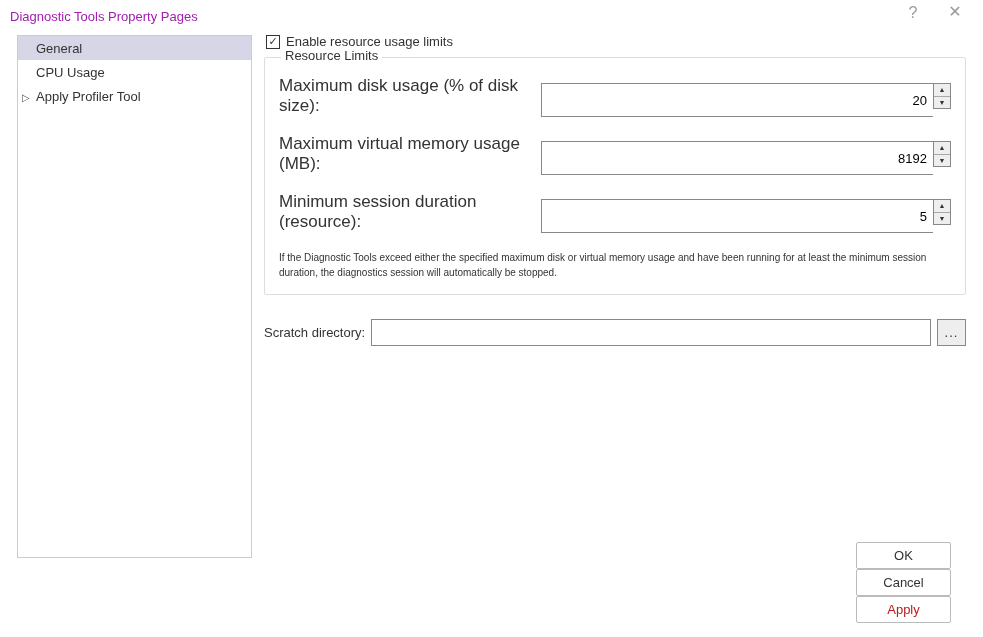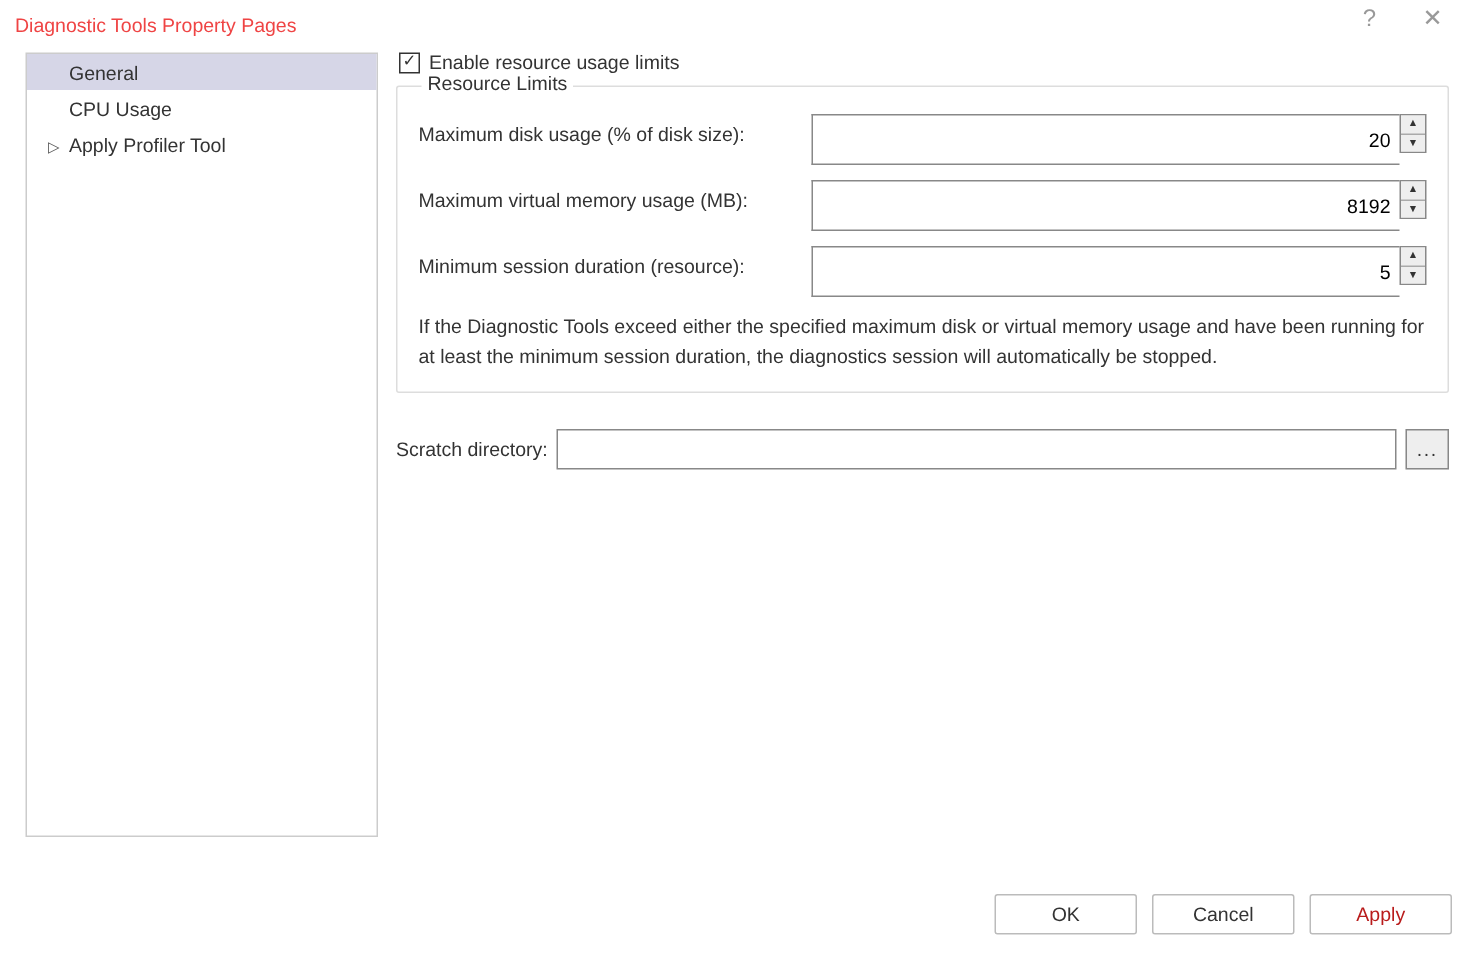--- a/index.html
+++ b/index.html
@@ -16,21 +16,21 @@
     .titlebar {
       height: 32px;
       display: flex;
       align-items: center;
       padding: 0 10px 0 10px;
       position: relative;
       color: #666;
     }
     .titlebar-title {
       font-size: 13px;
-      color: #ef4444;
+      color: #a21caf;
     }
     .titlebar-help {
       position: absolute;
       right: 58px;
       top: 4px;
       font-size: 16px;
       color: #999;
       width: 24px;
       text-align: center;
       cursor: pointer;
@@ -51,21 +51,21 @@
       height: 560px;
     }
     .sidebar {
       width: 235px;
       border: 1px solid #ccc;
       background: #fff;
       height: 523px;
       margin-top: 3px;
     }
     .sidebar-item {
-      padding: 2px 0 2px 28px;
+      padding: 2px 0 2px 18px;
       cursor: pointer;
       display: flex;
       align-items: center;
       height: 24px;
       font-size: 13px;
     }
     .sidebar-item.selected {
       background: #d6d6e7;
     }
     .sidebar-item .expander {
@@ -119,21 +119,21 @@
       font-size: 13px;
     }
     .form-row {
       display: flex;
       align-items: center;
       margin-bottom: 18px;
     }
     .form-row:last-of-type { margin-bottom: 14px; }
     .form-label {
       width: 262px;
-      font-size: 13px;
+      font-size: 17px;
     }
     .spinner {
       flex: 1;
       display: flex;
       height: 26px;
     }
     .spinner input {
       flex: 1;
       border: 1px solid #888;
       border-right: none;
@@ -155,21 +155,21 @@
       display: flex;
       align-items: center;
       justify-content: center;
       font-size: 7px;
       color: #333;
       cursor: pointer;
       line-height: 1;
     }
     .spinner-btn:first-child { border-bottom: 1px solid #aaa; }
     .desc-text {
-      font-size: 13px;
+      font-size: 10px;
       line-height: 1.5;
       color: #333;
       margin-top: 4px;
     }
     .scratch-row {
       display: flex;
       align-items: center;
       margin-top: 24px;
       gap: 6px;
     }
@@ -191,23 +191,23 @@
       display: flex;
       align-items: center;
       justify-content: center;
       font-size: 13px;
       cursor: pointer;
       letter-spacing: 1px;
     }
     .footer {
       position: absolute;
       bottom: 14px;
-      right: 15px;
-      display: flex;
-      gap: 10px;
+      right: 32px;
+      display: flex;
+      flex-direction: column;
     }
     .dlg-btn {
       width: 95px;
       height: 27px;
       border: 1px solid #bbb;
       background: #fff;
       display: flex;
       align-items: center;
       justify-content: center;
       font-size: 13px;

